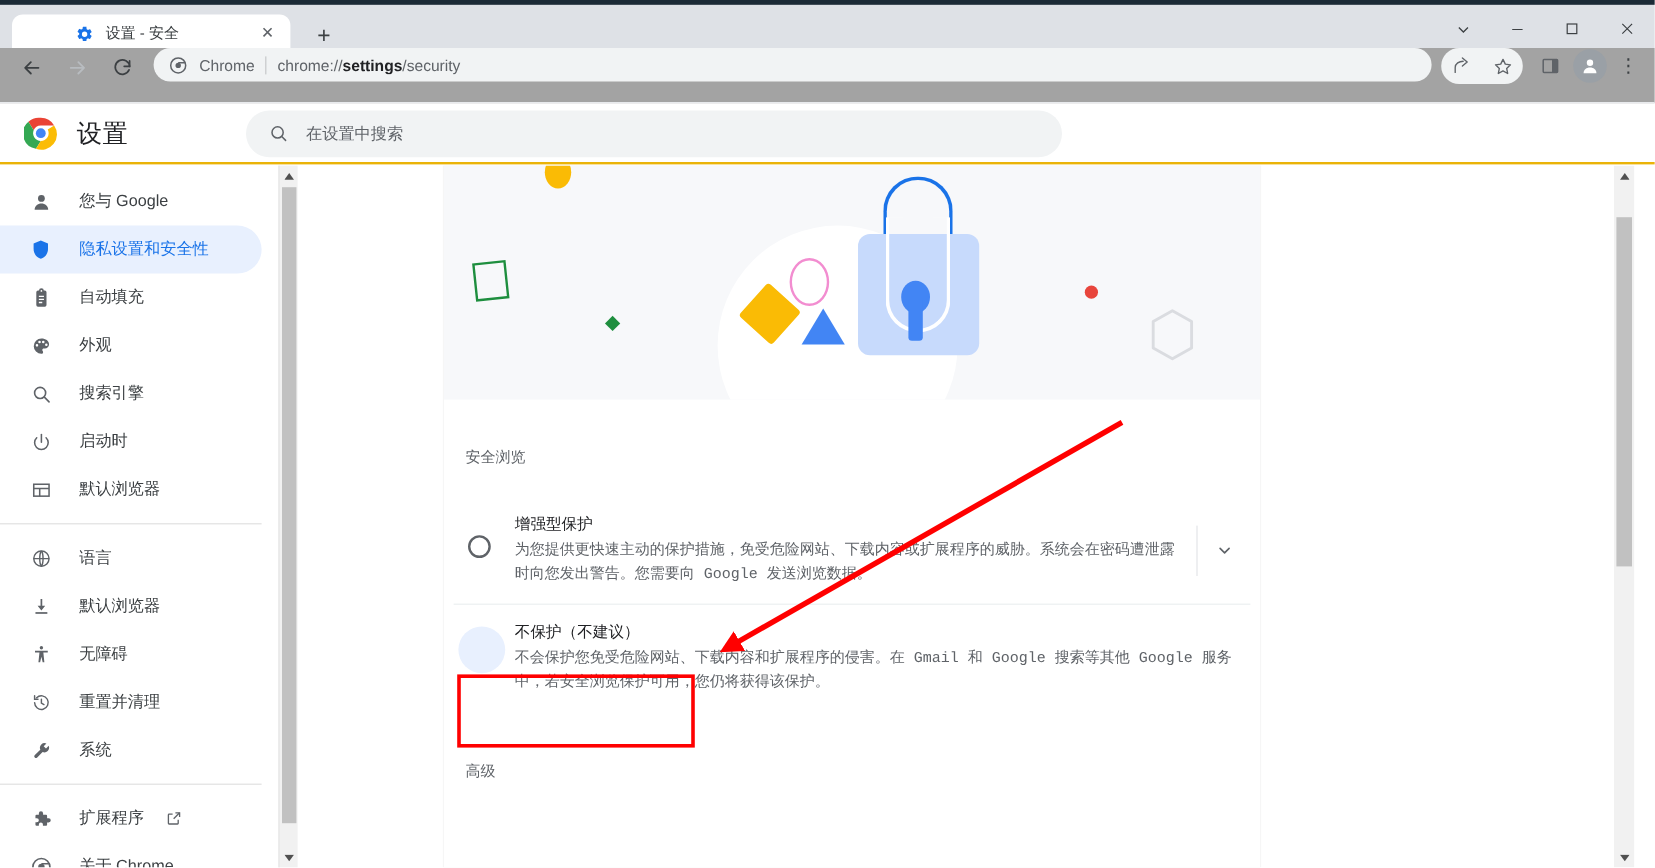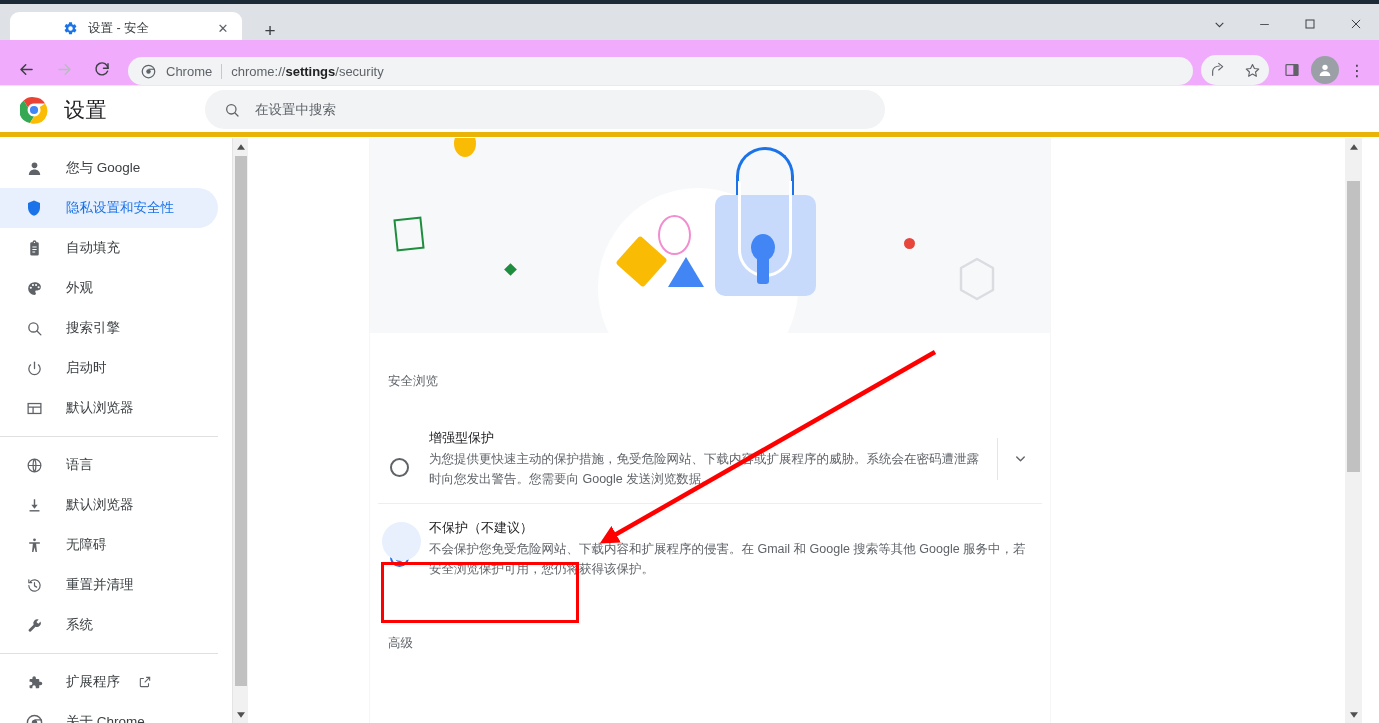--- a/index.html
+++ b/index.html
@@ -50,22 +50,22 @@
     color:#3c4043;
   }
   #wc-expand { right:137px; }
   #wc-min    { right:92px; }
   #wc-max    { right:46px; }
   #wc-close  { right:0px; }
 
   
   #toolbar {
     position:absolute; left:0; top:40px; width:1379px; height:46px;
-    background:#f0abfc;
-    display:flex; align-items:flex-end;
+    background:#a3a3a3;
+    display:flex; align-items:flex-start;
     border-bottom:1px solid #e8eaed;
   }
   .tb-btn {
     width:32px; height:32px; margin-left:6px; flex:0 0 auto;
     display:flex; align-items:center; justify-content:center;
     border-radius:50%; color:#5f6368;
   }
   #tb-back { margin-left:10px; color:#3c4043; }
   #tb-fwd  { color:#b8bcc0; }
   #tb-reload { color:#3c4043; }
@@ -87,21 +87,21 @@
   #tb-share { background:#f1f3f4; border-radius:15px 0 0 15px; width:34px; }
   #tb-star  { background:#f1f3f4; border-radius:0 15px 15px 0; width:34px; margin-right:8px; }
   #tb-sidepanel { width:30px; height:30px; display:flex; align-items:center; justify-content:center; color:#5f6368; margin-right:4px; }
   #tb-avatar { width:28px; height:28px; border-radius:50%; background:#9aa0a6; display:flex; align-items:center; justify-content:center; color:#fff; margin-right:4px; }
   #tb-menu { width:28px; height:30px; display:flex; align-items:center; justify-content:center; color:#3c4043; }
 
   
   #settings-header {
     position:absolute; left:0; top:87px; width:1379px; height:50px;
     background:#ffffff; display:flex; align-items:center;
-    border-bottom:5px solid #eab308;
+    border-bottom:2px solid #eab308;
   }
   #chrome-logo { margin-left:20px; width:28px; height:28px; flex:0 0 auto; }
   #settings-title { margin-left:16px; font-size:21px; color:#202124; font-weight:400; letter-spacing:.5px; }
   #search-box {
     margin-left:98px; width:680px; height:39px;
     background:#f1f3f4; border-radius:20px;
     display:flex; align-items:center; padding:0 18px;
   }
   #search-icon { width:18px; height:18px; flex:0 0 auto; display:flex; align-items:center; justify-content:center; color:#5f6368; }
   #search-input {
@@ -166,22 +166,22 @@
   #sh-pink-circle { left:288px; top:77px; width:33px; height:40px; border:2.2px solid #f28dd0; border-radius:50%; }
   #sh-blue-tri { left:298px; top:119px; width:0; height:0; border-left:18px solid transparent; border-right:18px solid transparent; border-bottom:30px solid #4285f4; }
   #sh-green-tri { left:605px; top:10px; width:0;height:0; }
   #sh-red-dot { left:534px; top:100px; width:11px; height:11px; border-radius:50%; background:#e8453c; }
   #sh-hex { left:586px; top:118px; }
 
   #sb-section { padding:0 0 0 0; }
   #sb-title { margin:40px 0 0 18px; font-size:12.5px; color:#5f6368; }
 
   .radio-row {
-    position:relative; display:flex; align-items:center;
-    padding:14px 0 14px 0; margin:0 8px 0 8px;
+    position:relative; display:flex; align-items:flex-start;
+    padding:14px 0 14px 0; margin:0 8px 0 8px;font-family:Liberation Mono, monospace;
   }
   .radio-row + .radio-row { border-top:1px solid #eceff1; }
   .radio-btn {
     width:19px; height:19px; flex:0 0 auto; margin-left:12px; margin-top:18px;
     border:2px solid #5f6368; border-radius:50%;
     display:flex; align-items:center; justify-content:center;
   }
   .radio-btn.sel { border-color:#1a73e8; }
   .radio-btn.sel::after { content:""; width:9px; height:9px; border-radius:50%; background:#1a73e8; }
   .radio-halo {

